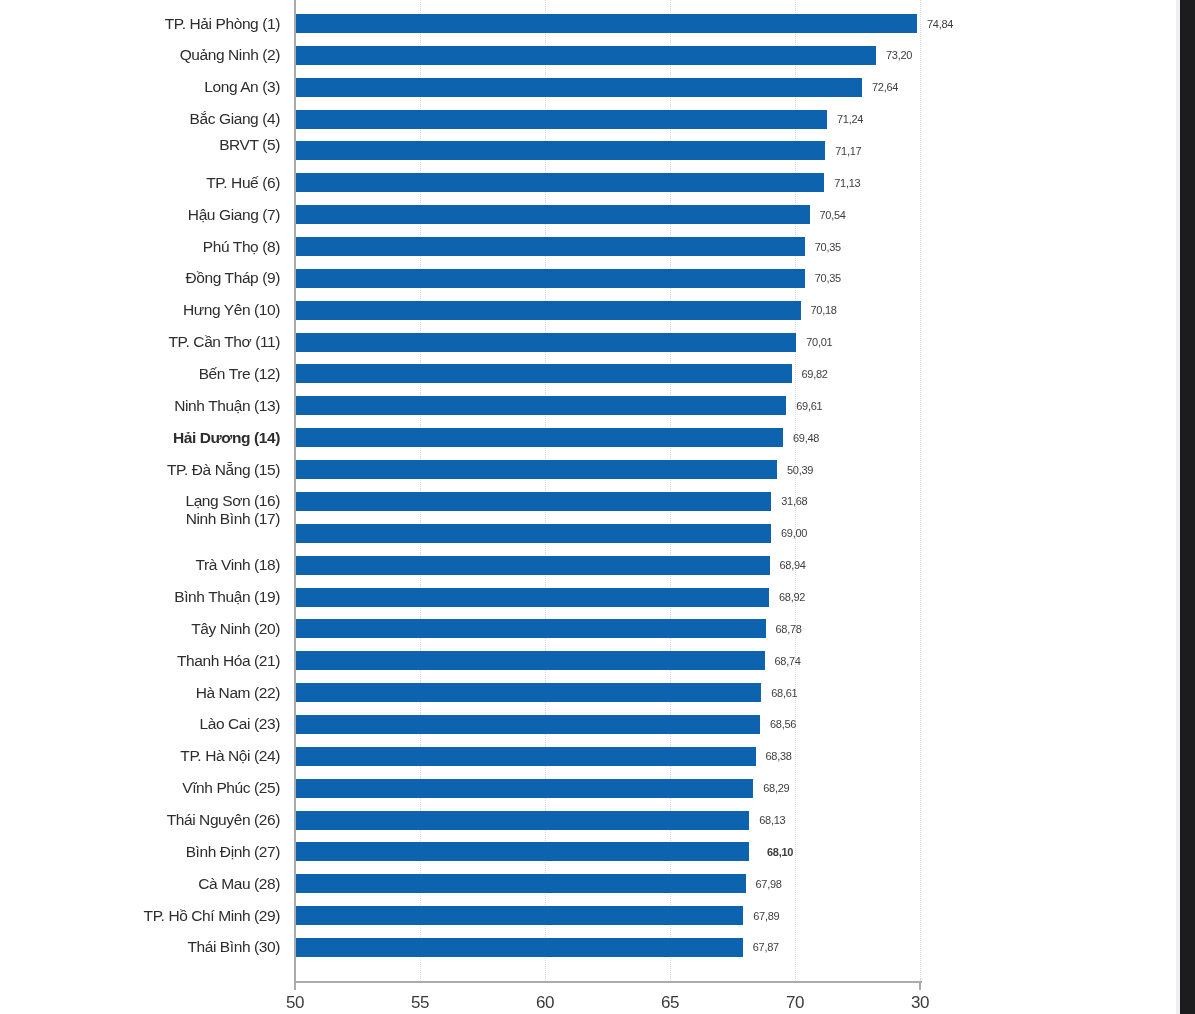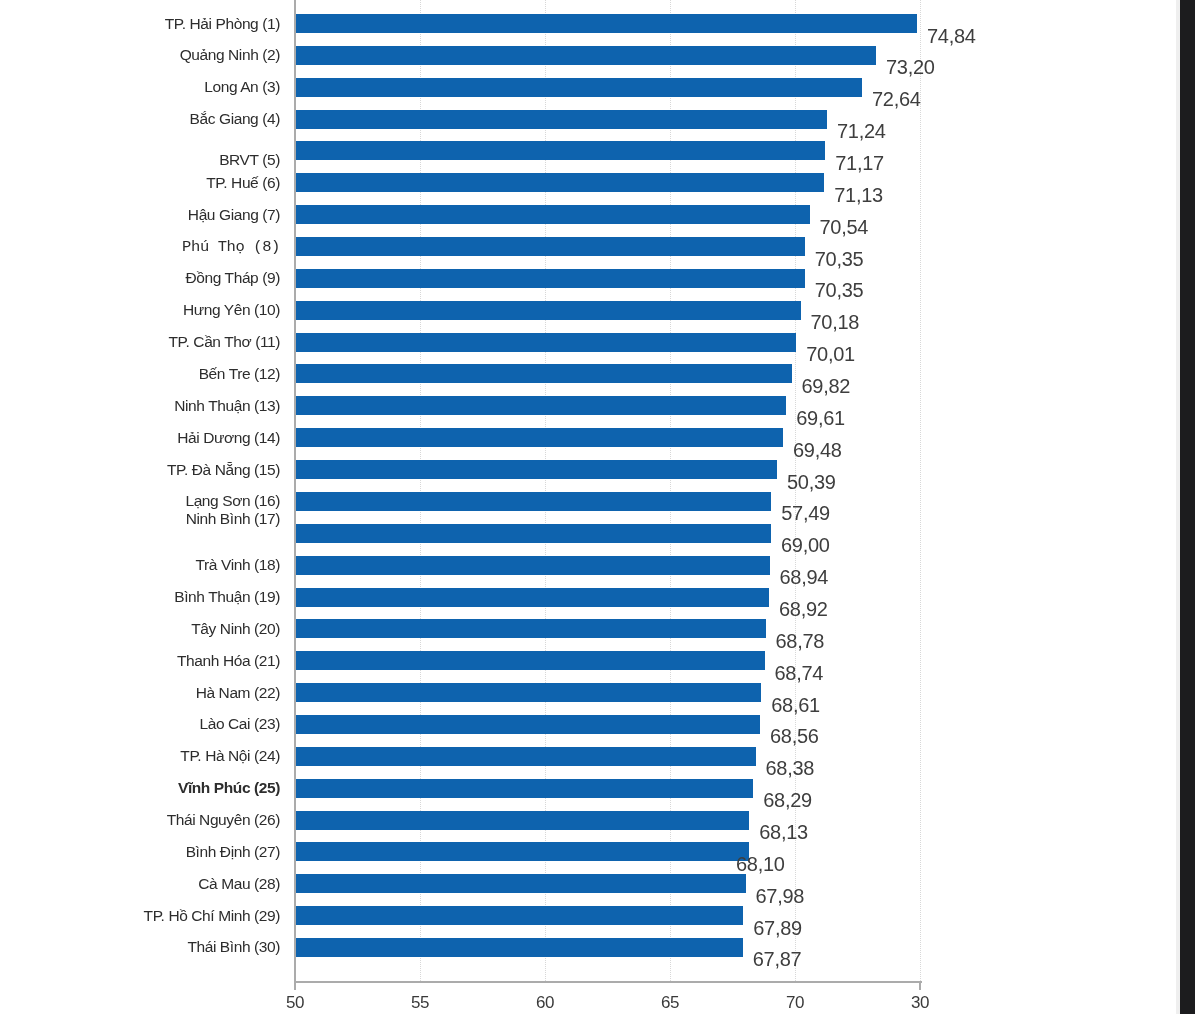--- a/index.html
+++ b/index.html
@@ -12,22 +12,22 @@
   .gridline{position:absolute;top:0;width:0;height:981px;border-left:1px dotted #d8d8d8;}
   .y-axis{position:absolute;left:294px;top:0;width:2px;height:990px;background:#ababab;}
   .x-axis{position:absolute;left:294px;top:981px;width:628px;height:2px;background:#ababab;}
   .x-end-tick{position:absolute;left:919px;top:981px;width:2px;height:9px;background:#ababab;}
   .cat-label{
     position:absolute;left:0;width:280px;text-align:right;
     font-size:15.5px;line-height:20px;color:#2d2d2d;letter-spacing:-0.4px;white-space:nowrap;
   }
   .bar{position:absolute;left:296px;height:19px;}
   .val-label{
-    position:absolute;font-size:20px;line-height:20px;color:#3e3e3e;
-    letter-spacing:-0.3px;white-space:nowrap;margin-top:12px;
+    position:absolute;font-size:11px;line-height:20px;color:#3e3e3e;
+    letter-spacing:-0.3px;white-space:nowrap;
   }
   .tick-label{
     position:absolute;top:993px;width:60px;margin-left:-30px;text-align:center;
     font-size:17px;color:#3a3a3a;letter-spacing:-0.4px;
   }
   .edge-gap{position:absolute;left:1176px;top:0;width:4px;height:1014px;background:#efefef;}
   .edge-dark{position:absolute;left:1180px;top:0;width:15px;height:1014px;}
 </style>
 </head>
 <body>
@@ -50,56 +50,56 @@
         <div class="val-label" style="top: 13.5px; left: 927px;">74,84</div>
         <div class="cat-label" style="top: 45.362px;">Quảng Ninh (2)</div>
         <div class="bar" style="top: 45.862px; width: 580px; background: rgb(14, 99, 174);"></div>
         <div class="val-label" style="top: 45.362px; left: 886px;">73,20</div>
         <div class="cat-label" style="top: 77.224px;">Long An (3)</div>
         <div class="bar" style="top: 77.724px; width: 566px; background: rgb(14, 99, 174);"></div>
         <div class="val-label" style="top: 77.224px; left: 872px;">72,64</div>
         <div class="cat-label" style="top: 109.086px;">Bắc Giang (4)</div>
         <div class="bar" style="top: 109.586px; width: 531px; background: rgb(14, 99, 174);"></div>
         <div class="val-label" style="top: 109.086px; left: 837px;">71,24</div>
-        <div class="cat-label" style="top: 150px;">BRVT (5)</div>
+        <div class="cat-label" style="top: 135px;">BRVT (5)</div>
         <div class="bar" style="top: 141.448px; width: 529.25px; background: rgb(14, 99, 174);"></div>
         <div class="val-label" style="top: 140.948px; left: 835.25px;">71,17</div>
         <div class="cat-label" style="top: 172.81px;">TP. Huế (6)</div>
         <div class="bar" style="top: 173.31px; width: 528.25px; background: rgb(14, 99, 174);"></div>
         <div class="val-label" style="top: 172.81px; left: 834.25px;">71,13</div>
         <div class="cat-label" style="top: 204.672px;">Hậu Giang (7)</div>
         <div class="bar" style="top: 205.172px; width: 513.5px; background: rgb(14, 99, 174);"></div>
         <div class="val-label" style="top: 204.672px; left: 819.5px;">70,54</div>
-        <div class="cat-label" style="top: 236.534px; font-family: Liberation Mono, monospace;">Phú Thọ (8)</div>
+        <div class="cat-label" style="top: 236.534px;">Phú Thọ (8)</div>
         <div class="bar" style="top: 237.034px; width: 508.75px; background: rgb(14, 99, 174);"></div>
         <div class="val-label" style="top: 236.534px; left: 814.75px;">70,35</div>
         <div class="cat-label" style="top: 268.396px;">Đồng Tháp (9)</div>
         <div class="bar" style="top: 268.896px; width: 508.75px; background: rgb(14, 99, 174);"></div>
         <div class="val-label" style="top: 268.396px; left: 814.75px;">70,35</div>
         <div class="cat-label" style="top: 300.258px;">Hưng Yên (10)</div>
         <div class="bar" style="top: 300.758px; width: 504.5px; background: rgb(14, 99, 174);"></div>
         <div class="val-label" style="top: 300.258px; left: 810.5px;">70,18</div>
         <div class="cat-label" style="top: 332.12px;">TP. Cần Thơ (11)</div>
         <div class="bar" style="top: 332.62px; width: 500.25px; background: rgb(14, 99, 174);"></div>
         <div class="val-label" style="top: 332.12px; left: 806.25px;">70,01</div>
         <div class="cat-label" style="top: 363.982px;">Bến Tre (12)</div>
         <div class="bar" style="top: 364.482px; width: 495.5px; background: rgb(14, 99, 174);"></div>
         <div class="val-label" style="top: 363.982px; left: 801.5px;">69,82</div>
         <div class="cat-label" style="top: 395.844px;">Ninh Thuận (13)</div>
         <div class="bar" style="top: 396.344px; width: 490.25px; background: rgb(14, 99, 174);"></div>
         <div class="val-label" style="top: 395.844px; left: 796.25px;">69,61</div>
-        <div class="cat-label" style="top: 427.706px;">Hải Dương (14)</div>
+        <div class="cat-label" style="top: 427.706px; font-weight: bold;">Hải Dương (14)</div>
         <div class="bar" style="top: 428.206px; width: 487px; background: rgb(14, 99, 174);"></div>
         <div class="val-label" style="top: 427.706px; left: 793px;">69,48</div>
         <div class="cat-label" style="top: 459.568px;">TP. Đà Nẵng (15)</div>
         <div class="bar" style="top: 460.068px; width: 481px; background: rgb(14, 99, 174);"></div>
         <div class="val-label" style="top: 459.568px; left: 787px;">50,39</div>
         <div class="cat-label" style="top: 491.43px;">Lạng Sơn (16)</div>
         <div class="bar" style="top: 491.93px; width: 475.25px; background: rgb(14, 99, 174);"></div>
-        <div class="val-label" style="top: 491.43px; left: 781.25px;">57,49</div>
+        <div class="val-label" style="top: 491.43px; left: 781.25px;">31,68</div>
         <div class="cat-label" style="top: 509px;">Ninh Bình (17)</div>
         <div class="bar" style="top: 523.792px; width: 475px; background: rgb(14, 99, 174);"></div>
         <div class="val-label" style="top: 523.292px; left: 781px;">69,00</div>
         <div class="cat-label" style="top: 555.154px;">Trà Vinh (18)</div>
         <div class="bar" style="top: 555.654px; width: 473.5px; background: rgb(14, 99, 174);"></div>
         <div class="val-label" style="top: 555.154px; left: 779.5px;">68,94</div>
         <div class="cat-label" style="top: 587.016px;">Bình Thuận (19)</div>
         <div class="bar" style="top: 587.516px; width: 473px; background: rgb(14, 99, 174);"></div>
         <div class="val-label" style="top: 587.016px; left: 779px;">68,92</div>
         <div class="cat-label" style="top: 618.878px;">Tây Ninh (20)</div>
@@ -110,29 +110,29 @@
         <div class="val-label" style="top: 650.74px; left: 774.5px;">68,74</div>
         <div class="cat-label" style="top: 682.602px;">Hà Nam (22)</div>
         <div class="bar" style="top: 683.102px; width: 465.25px; background: rgb(14, 99, 174);"></div>
         <div class="val-label" style="top: 682.602px; left: 771.25px;">68,61</div>
         <div class="cat-label" style="top: 714.464px;">Lào Cai (23)</div>
         <div class="bar" style="top: 714.964px; width: 464px; background: rgb(14, 99, 174);"></div>
         <div class="val-label" style="top: 714.464px; left: 770px;">68,56</div>
         <div class="cat-label" style="top: 746.326px;">TP. Hà Nội (24)</div>
         <div class="bar" style="top: 746.826px; width: 459.5px; background: rgb(14, 99, 174);"></div>
         <div class="val-label" style="top: 746.326px; left: 765.5px;">68,38</div>
-        <div class="cat-label" style="top: 778.188px; font-weight: bold;">Vĩnh Phúc (25)</div>
+        <div class="cat-label" style="top: 778.188px;">Vĩnh Phúc (25)</div>
         <div class="bar" style="top: 778.688px; width: 457.25px; background: rgb(14, 99, 174);"></div>
         <div class="val-label" style="top: 778.188px; left: 763.25px;">68,29</div>
         <div class="cat-label" style="top: 810.05px;">Thái Nguyên (26)</div>
         <div class="bar" style="top: 810.55px; width: 453.25px; background: rgb(14, 99, 174);"></div>
         <div class="val-label" style="top: 810.05px; left: 759.25px; text-align: right;">68,13</div>
         <div class="cat-label" style="top: 841.912px;">Bình Định (27)</div>
         <div class="bar" style="top: 842.412px; width: 452.5px; background: rgb(14, 99, 174);"></div>
-        <div class="val-label" style="top: 841.912px; left: 736px;">68,10</div>
+        <div class="val-label" style="top: 841.912px; left: 767px; font-weight: bold;">68,10</div>
         <div class="cat-label" style="top: 873.774px;">Cà Mau (28)</div>
         <div class="bar" style="top: 874.274px; width: 449.5px; background: rgb(14, 99, 174);"></div>
         <div class="val-label" style="top: 873.774px; left: 755.5px;">67,98</div>
         <div class="cat-label" style="top: 905.636px;">TP. Hồ Chí Minh (29)</div>
         <div class="bar" style="top: 906.136px; width: 447.25px; background: rgb(14, 99, 174);"></div>
         <div class="val-label" style="top: 905.636px; left: 753.25px;">67,89</div>
         <div class="cat-label" style="top: 937.498px;">Thái Bình (30)</div>
         <div class="bar" style="top: 937.998px; width: 446.75px; background: rgb(14, 99, 174);"></div>
         <div class="val-label" style="top: 937.498px; left: 752.75px;">67,87</div>
       </div>

